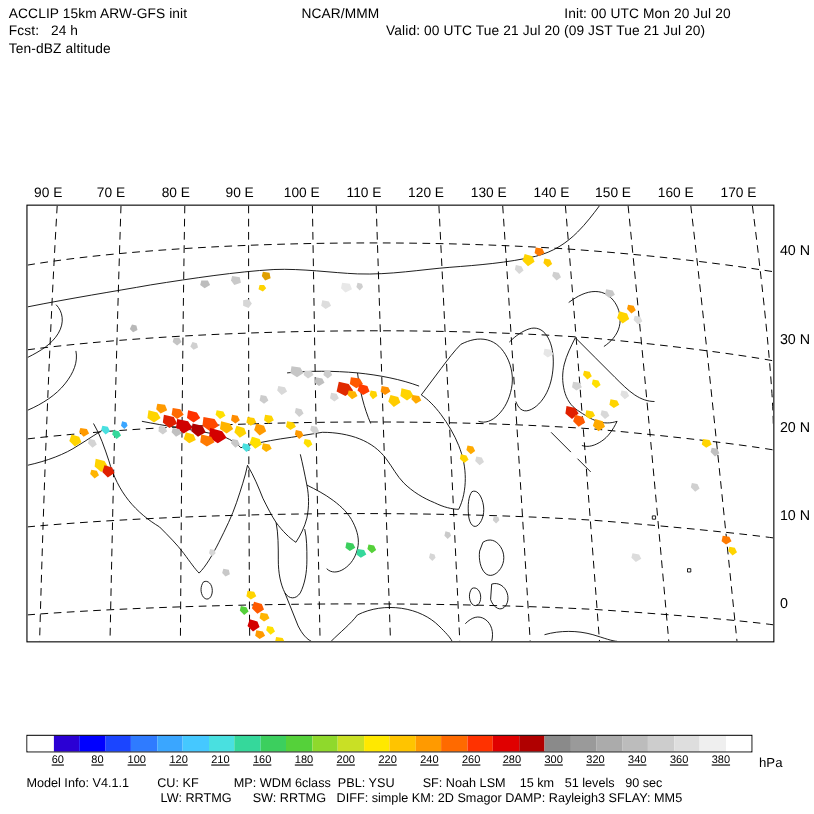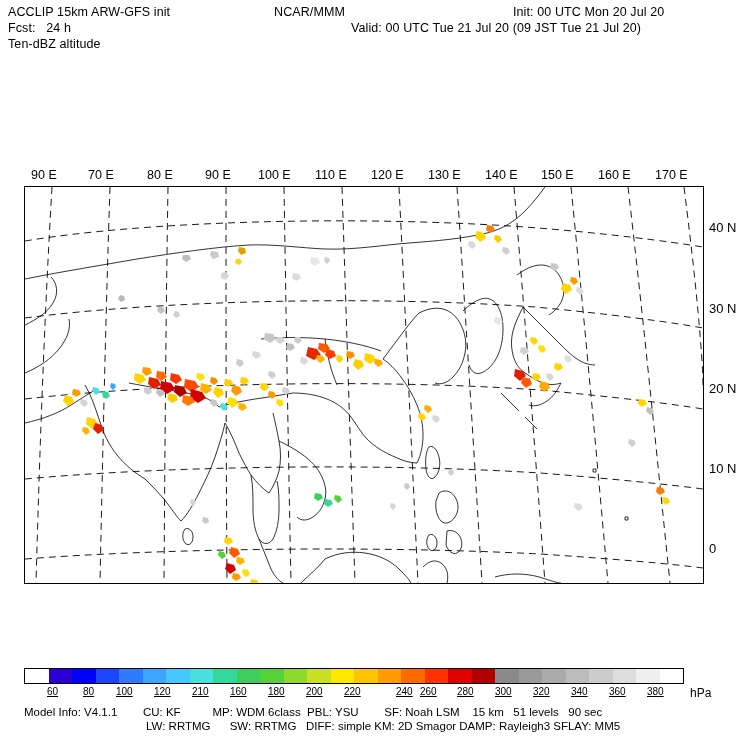--- a/index.html
+++ b/index.html
@@ -314,21 +314,21 @@
 
 <div class="cblab" style="left:47px">60</div>
 <div class="cblab" style="left:83px">80</div>
 <div class="cblab" style="left:116px">100</div>
 <div class="cblab" style="left:154px">120</div>
 <div class="cblab" style="left:192px">210</div>
 <div class="cblab" style="left:230px">160</div>
 <div class="cblab" style="left:268px">180</div>
 <div class="cblab" style="left:306px">200</div>
 <div class="cblab" style="left:344px">220</div>
-<div class="cblab" style="left:396px">240</div>
+<div class="cblab" style="left:382px">240</div>
 <div class="cblab" style="left:420px">260</div>
 <div class="cblab" style="left:457px">280</div>
 <div class="cblab" style="left:495px">300</div>
 <div class="cblab" style="left:533px">320</div>
 <div class="cblab" style="left:571px">340</div>
 <div class="cblab" style="left:609px">360</div>
 <div class="cblab" style="left:647px">380</div>
 <div id="cb-unit">hPa</div>
 
 <div class="minfo" id="minfo-r1">Model Info: V4.1.1        CU: KF          MP: WDM 6class  PBL: YSU        SF: Noah LSM    15 km   51 levels   90 sec</div>

